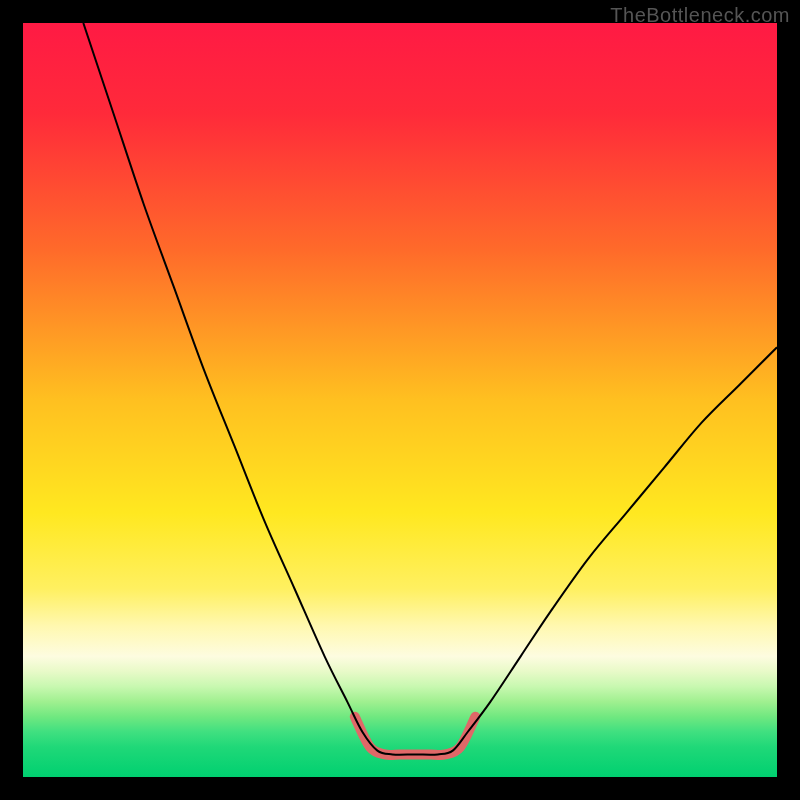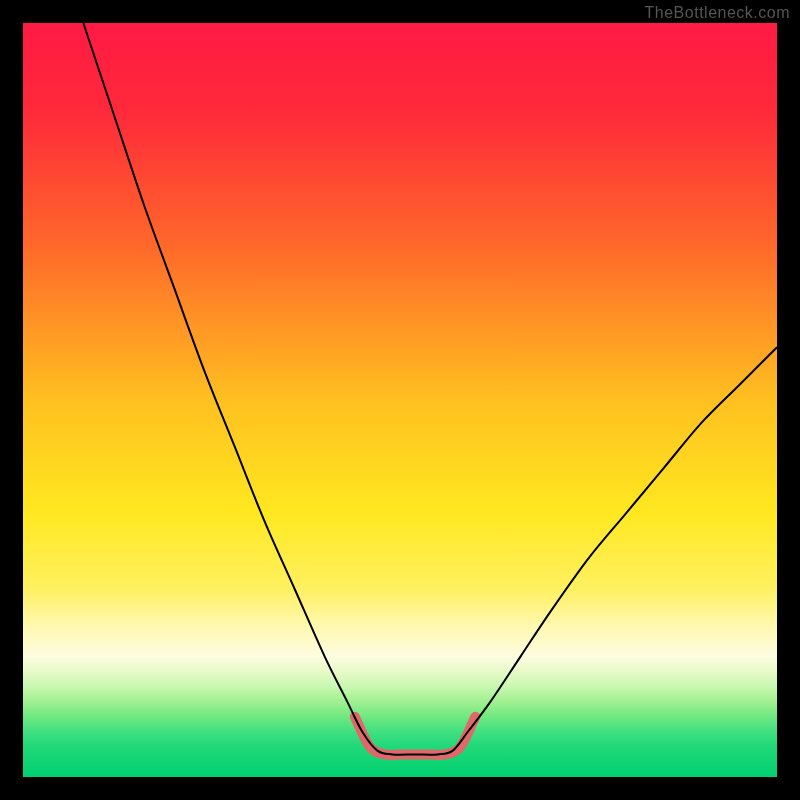--- a/index.html
+++ b/index.html
@@ -24,21 +24,21 @@
     left: 0;
     top: 0;
     width: 100%;
     height: 100%;
   }
   .watermark {
     position: absolute;
     top: 4px;
     right: 10px;
     color: #555;
-    font-size: 16px;
+    font-size: 20px;
     font-weight: 500;
     letter-spacing: 0.5px;
   }
   svg.overlay {
     position: absolute;
     left: 0;
     top: 0;
     width: 100%;
     height: 100%;
   }

